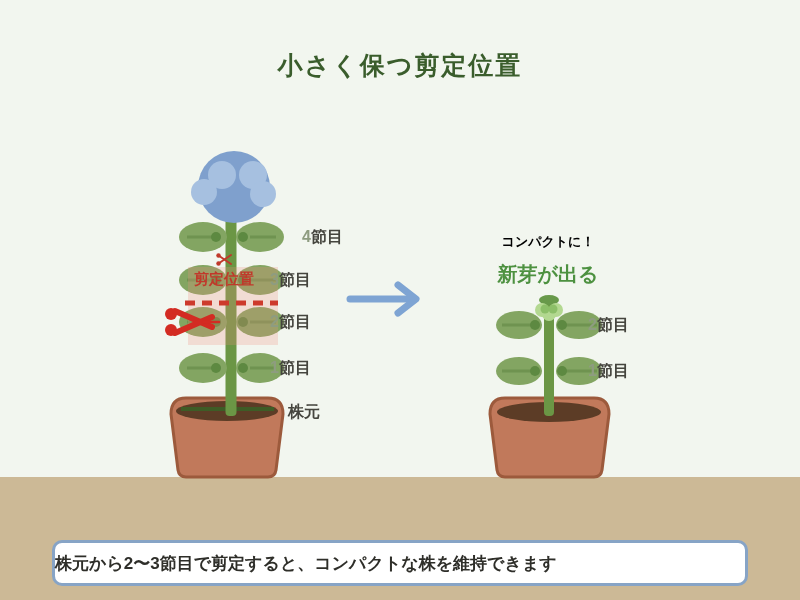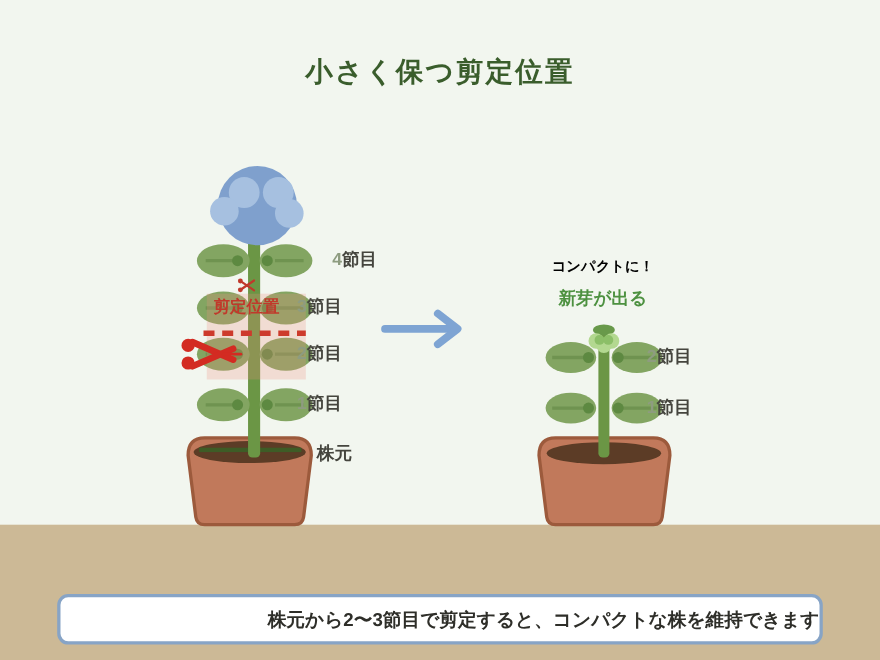--- a/index.html
+++ b/index.html
@@ -8,24 +8,24 @@
   .ground{position:absolute;left:0;top:477px;width:800px;height:123px;background:#ccb996;}
   .gfx{position:absolute;left:0;top:0;z-index:1;}
   .txt{position:absolute;z-index:2;white-space:nowrap;}
   .title{left:0;top:13px;width:800px;text-align:center;font-size:25px;font-weight:bold;color:#3a5d2c;letter-spacing:2px;margin-top:36px;}
   .node-label{font-size:16px;line-height:20px;}
   .node-num{color:#8e9c80;font-weight:bold;}
   .node-suffix{color:#45453e;font-weight:bold;}
   .base-label{font-size:16px;color:#45453e;font-weight:bold;}
   .prune-label{display:flex;align-items:center;gap:3px;font-size:15px;font-weight:bold;color:#c0392b;flex-direction:column;}
   .headline{left:448px;top:233px;width:200px;text-align:center;font-size:13px;font-weight:bold;color:#000000;}
-  .subline{left:448px;top:261px;width:200px;text-align:center;font-size:16px;font-weight:bold;color:#4d9140;}
+  .subline{left:448px;top:261px;width:200px;text-align:center;font-size:20px;font-weight:bold;color:#4d9140;}
   .footer-box{position:absolute;z-index:3;left:52px;top:540px;width:690px;height:40px;
     background:#ffffff;border:3px solid #87a4c6;border-radius:10px;
-    display:flex;align-items:center;justify-content:flex-end;}
+    display:flex;align-items:center;justify-content:flex-start;}
   .footer-text{font-size:17px;font-weight:bold;color:#2e2e29;}
 </style>
 </head>
 <body>
 
 <div class="stage">
 
   <div class="ground"></div>
 
   <svg class="gfx" width="800" height="600" viewBox="0 0 800 600">

